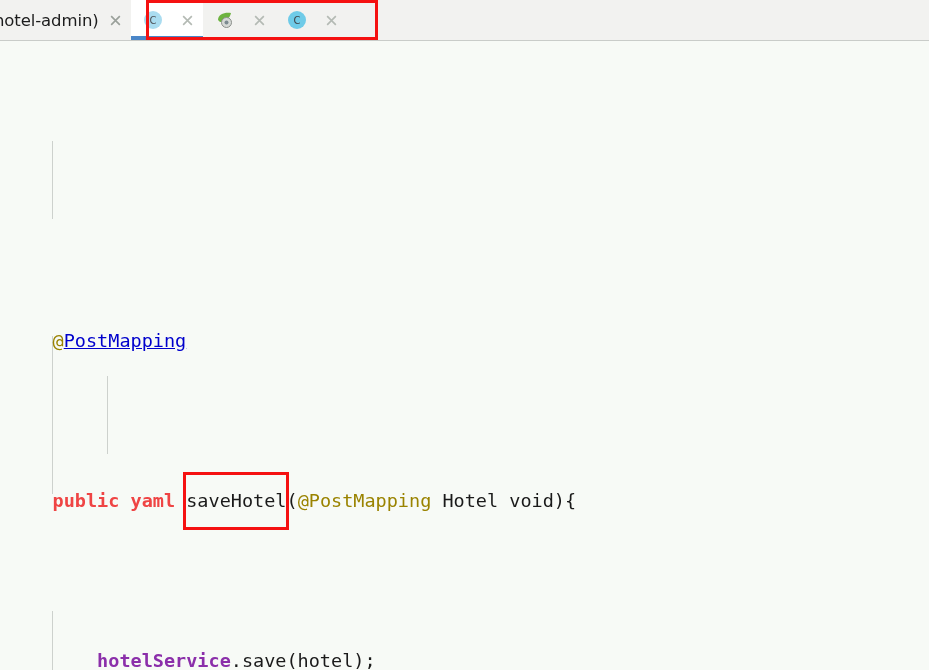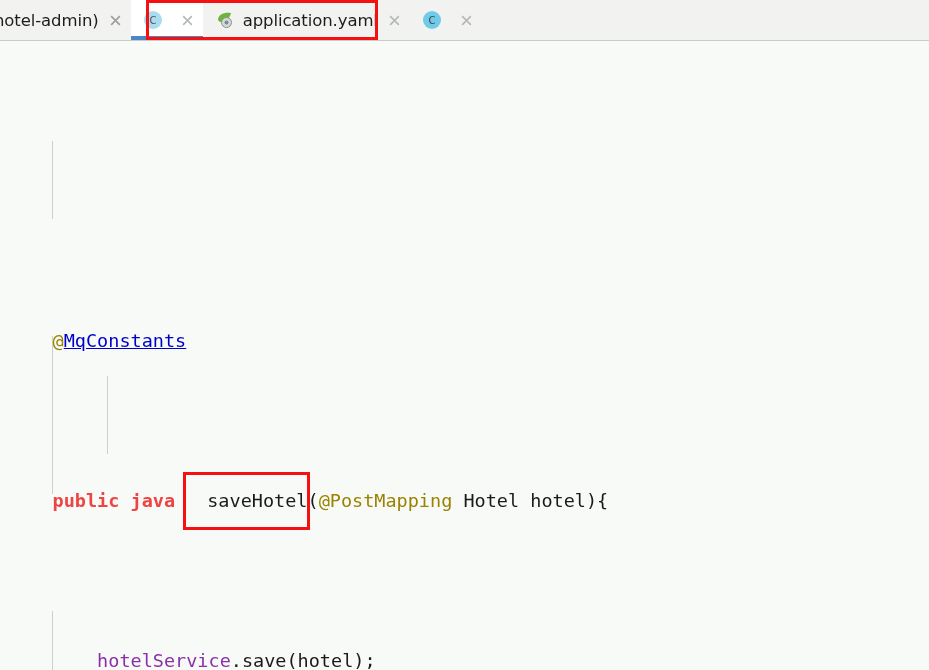--- a/index.html
+++ b/index.html
@@ -112,28 +112,27 @@
     position: absolute;
     width: 1px;
     background: #cdd1cd;
     left: 52px;
   }
 
   
   .kw      { color: #ef4444; font-weight: bold; }
   .anno    { color: #9a8300; }
   .annolnk { color: #0000cc; text-decoration: underline; }
-  .field   { color: #8b2faa; font-weight: normal; }
+  .field   { color: #8b2faa; font-weight: bold; }
   .plain   { color: #1a1a1a; }
 
   
   .mname {
     position: relative;
     display: inline-block;
-    padding-left: 21px;
   }
   .mname::before {
     content: "";
     position: absolute;
     left: -3px;
     right: -3px;
     top: -9px;
     bottom: -9px;
     border: 3px solid #f51111;
     box-sizing: border-box;
@@ -161,21 +160,20 @@
       <path d="M2 2 L10 10 M10 2 L2 10" stroke="#b4bab4" stroke-width="1.5" fill="none"></path>
     </svg>
   </div>
 
   <div class="tab">
     <svg class="tab-icon" viewBox="0 0 20 20">
       <path d="M3 10 C3 4, 10 2, 16 3 C15 8, 11 12, 5 12 Z" fill="#6db33f"></path>
       <circle cx="11.5" cy="12.5" r="5" fill="#d6d9d6" stroke="#8a8f8a" stroke-width="1"></circle>
       <circle cx="11.5" cy="12.5" r="2" fill="#7c8a90"></circle>
     </svg>
-    <span class="tab-label">application.yaml</span>
     <svg class="tab-close" viewBox="0 0 12 12">
       <path d="M2 2 L10 10 M10 2 L2 10" stroke="#b4bab4" stroke-width="1.5" fill="none"></path>
     </svg>
   </div>
 
   <div class="tab">
     <svg class="tab-icon" viewBox="0 0 20 20">
       <circle cx="10" cy="10" r="9" fill="#6fcbe8"></circle>
       <text x="10" y="14" font-size="10" font-family="DejaVu Sans, sans-serif" fill="#3f4348" text-anchor="middle">C</text>
     </svg>
@@ -191,23 +189,23 @@
 
   <div class="guide" style="top:100px;  height:78px;"></div>
   <div class="guide" style="top:295px;  height:158px;"></div>
   <div class="guide" style="left:107px; top:335px; height:78px;"></div>
   <div class="guide" style="top:570px;  height:78px;"></div>
 
   <div id="code">
 
     <div class="line"></div>
 
-    <div class="line"><span class="plain">    </span><span class="anno">@</span><span class="annolnk">MqConstants</span></div>
-
-    <div class="line"><span class="plain">    </span><span class="kw">public</span><span class="plain"> </span><span class="kw">java</span><span class="plain"> </span><span class="mname plain">saveHotel</span><span class="plain">(</span><span class="anno">@PostMapping</span><span class="plain"> Hotel hotel){</span></div>
+    <div class="line"><span class="plain">    </span><span class="anno">@</span><span class="annolnk">PostMapping</span></div>
+
+    <div class="line"><span class="plain">    </span><span class="kw">public</span><span class="plain"> </span><span class="kw">yaml</span><span class="plain"> </span><span class="mname plain">saveHotel</span><span class="plain">(</span><span class="anno">@PostMapping</span><span class="plain"> Hotel void){</span></div>
 
     <div class="line"><span class="plain">        </span><span class="field">hotelService</span><span class="plain">.save(hotel);</span></div>
 
     
 
     
 
     
 
     

